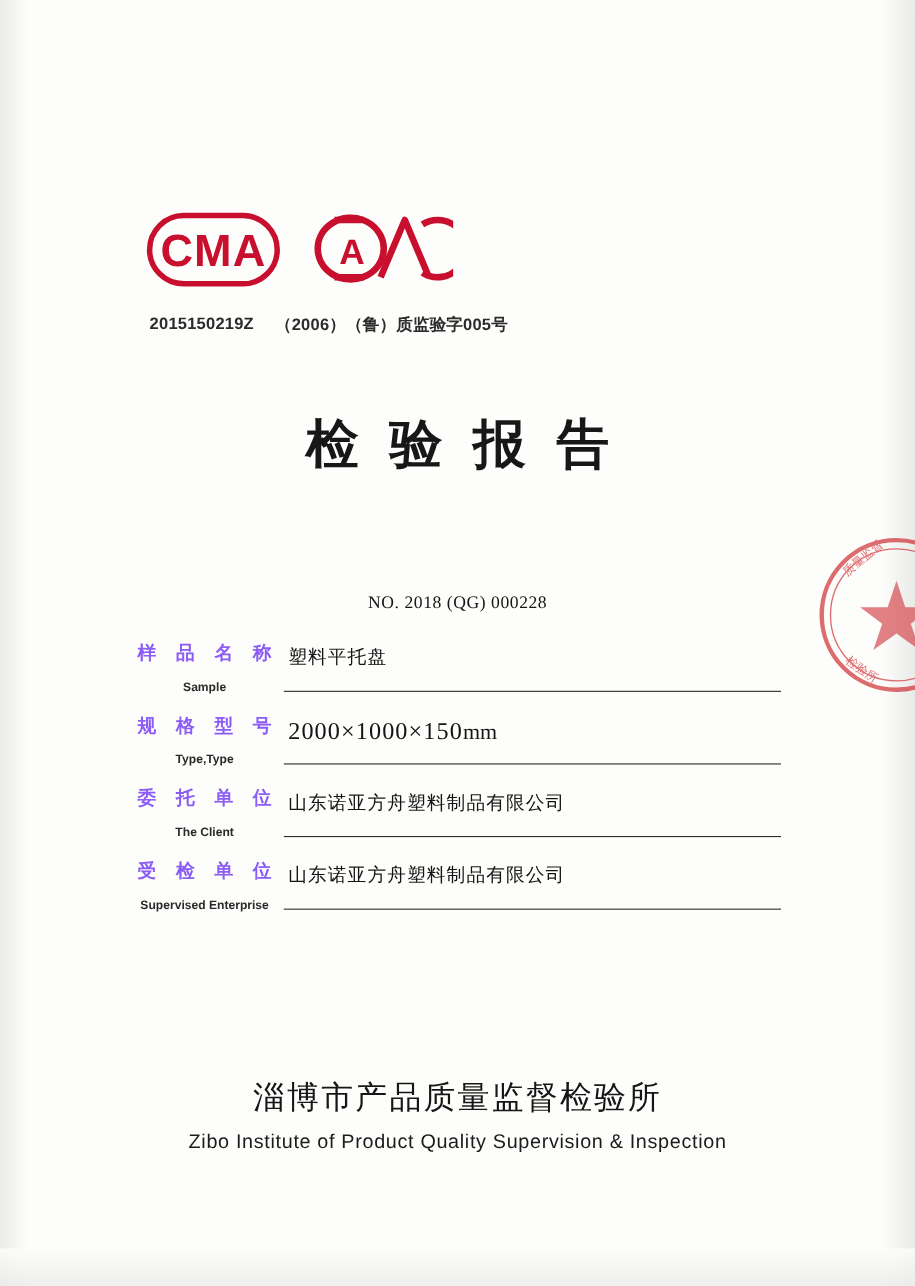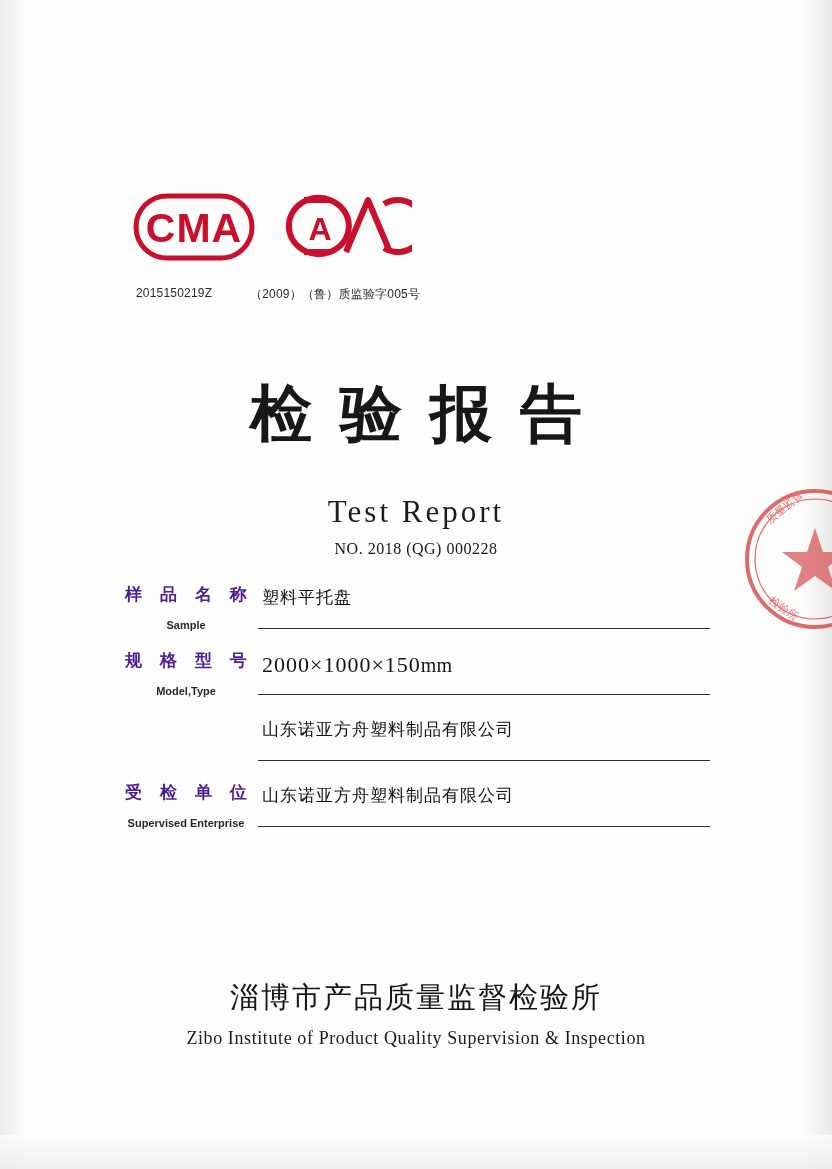--- a/index.html
+++ b/index.html
@@ -60,37 +60,38 @@
     position: absolute;
     left: 152px;
     top: -2px;
     width: 120px;
     height: 66px;
   }
   .mark-svg { display: block; }
   .mark-code {
     position: absolute;
     font-family: "Liberation Sans", sans-serif;
-    font-size: 12px;
+    font-size: 15px;
     color: #2b2b2b;
     letter-spacing: .2px;
     white-space: nowrap;
+    font-weight: bold;
   }
   .cma-code { left: 4px; top: 96px; }
   .cnas-code { left: 118px; top: 96px; }
 
   
   .title-cn {
     position: absolute;
     left: 0; right: 0;
     top: 372px;
     text-align: center;
     font-family: "DejaVu Sans", "Liberation Sans", sans-serif;
     font-weight: 700;
-    font-size: 62px;
+    font-size: 48px;
     letter-spacing: 28px;
     text-indent: 28px;
     color: #171717;
   }
   .title-en {
     position: absolute;
     left: 0; right: 0;
     top: 494px;
     text-align: center;
     font-family: "Liberation Serif", serif;
@@ -127,21 +128,21 @@
     width: 152px;
     text-align: center;
   }
   .label-cn {
     display: block;
     font-family: "DejaVu Sans", "Liberation Sans", sans-serif;
     font-size: 17px;
     font-weight: 700;
     letter-spacing: 6px;
     text-indent: 6px;
-    color: #4c1d95;
+    color: #8b5cf6;
     line-height: 1.25;
   }
   .label-en {
     display: block;
     font-family: "Liberation Sans", sans-serif;
     font-size: 11px;
     font-weight: 700;
     color: #2a2a2a;
     margin-top: 14px;
     line-height: 1.1;
@@ -183,21 +184,21 @@
     font-family: "DejaVu Sans", "Liberation Sans", sans-serif;
     font-size: 29px;
     letter-spacing: 2px;
     color: #161616;
   }
   .inst-en {
     position: absolute;
     left: 0; right: 0;
     top: 1028px;
     text-align: center;
-    font-family: Liberation Serif, serif;
+    font-family: Liberation Sans, sans-serif;
     font-size: 18px;
     letter-spacing: .6px;
     color: #1b1b1b;
   }
 
   
   .seal {
     position: absolute;
     right: -58px;
     top: 484px;
@@ -228,58 +229,61 @@
       <svg class="mark-svg" width="128" height="78" viewBox="0 0 128 78" xmlns="http://www.w3.org/2000/svg">
         <path d="M46 12 A30 28 0 1 0 46 64" fill="none" stroke="#c8102e" stroke-width="6"></path>
         <path d="M20 12 L46 12 A30 28 0 0 1 46 64 L20 64" fill="none" stroke="#c8102e" stroke-width="6"></path>
         <text x="36" y="52" text-anchor="middle" font-family="Liberation Sans, sans-serif" font-size="32" font-weight="700" fill="#c8102e">A</text>
         <path d="M62 64 L84 12 L106 64" fill="none" stroke="#c8102e" stroke-width="6" stroke-linejoin="round"></path>
         <path d="M100 16 A26 26 0 1 1 100 60" fill="none" stroke="#c8102e" stroke-width="6"></path>
       </svg>
     </div>
 
     <div class="mark-code cma-code">2015150219Z</div>
-    <div class="mark-code cnas-code">（2009）（鲁）质监验字005号</div>
+    <div class="mark-code cnas-code">（2006）（鲁）质监验字005号</div>
   </div>
 
   <div class="seal">
     <svg width="150" height="150" viewBox="0 0 150 150" xmlns="http://www.w3.org/2000/svg">
       <circle cx="75" cy="75" r="68" fill="none" stroke="#d0343a" stroke-width="4"></circle>
       <circle cx="75" cy="75" r="60" fill="none" stroke="#d0343a" stroke-width="1.2"></circle>
       <path d="M75 44 l8 24 h25 l-20 15 8 24 -21-15 -21 15 8-24 -20-15 h25 z" fill="#d0343a" opacity="0.85"></path>
       <text x="30" y="40" font-family="DejaVu Sans, sans-serif" font-size="11" fill="#d0343a" transform="rotate(-40 30 40)">质量监督</text>
       <text x="28" y="118" font-family="DejaVu Sans, sans-serif" font-size="11" fill="#d0343a" transform="rotate(35 28 118)">检验所</text>
     </svg>
   </div>
 
   <div class="title-cn">检验报告</div>
-  <div class="title-en">Test Report</div>
   <div class="report-no">NO. 2018 (QG) 000228</div>
 
   <div class="fields">
 
     <div class="field-row">
       <div class="field-label">
         <span class="label-cn">样 品 名 称</span>
         <span class="label-en">Sample</span>
       </div>
       <div class="field-value">塑料平托盘</div>
       <div class="field-rule"></div>
     </div>
 
     <div class="field-row">
       <div class="field-label">
         <span class="label-cn">规 格 型 号</span>
-        <span class="label-en">Model,Type</span>
+        <span class="label-en">Type,Type</span>
       </div>
       <div class="field-value num"><span>2000×1000×150</span><span class="unit">mm</span></div>
       <div class="field-rule"></div>
     </div>
 
     <div class="field-row">
+      <div class="field-label">
+        <span class="label-cn">委 托 单 位</span>
+        <span class="label-en">The Client</span>
+      </div>
       <div class="field-value">山东诺亚方舟塑料制品有限公司</div>
       <div class="field-rule"></div>
     </div>
 
     <div class="field-row">
       <div class="field-label">
         <span class="label-cn">受 检 单 位</span>
         <span class="label-en">Supervised Enterprise</span>
       </div>
       <div class="field-value">山东诺亚方舟塑料制品有限公司</div>

